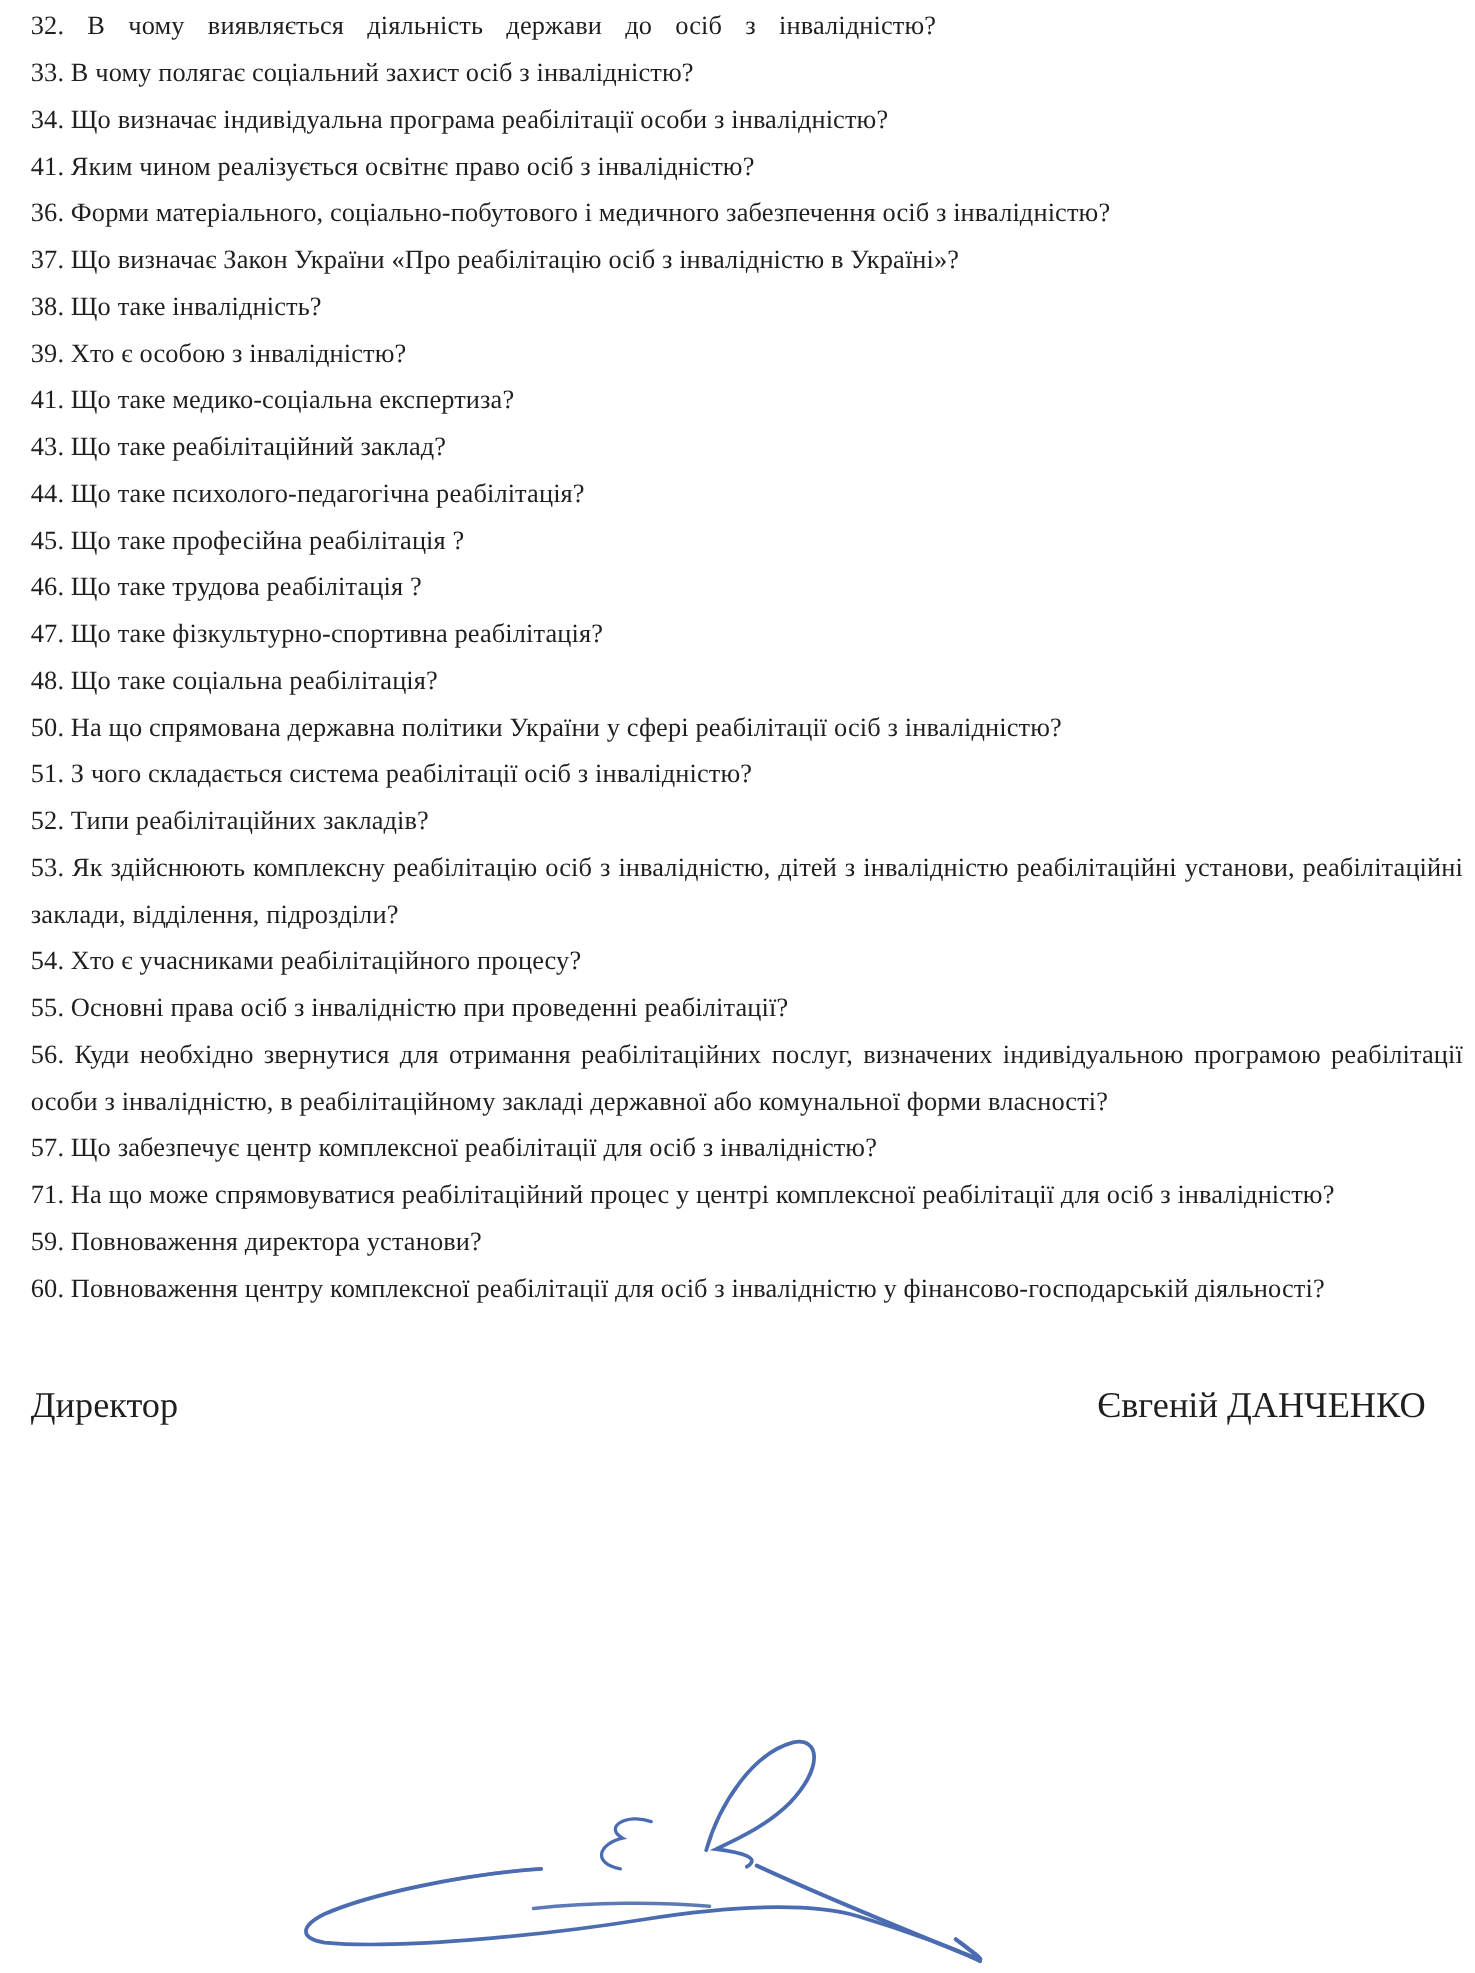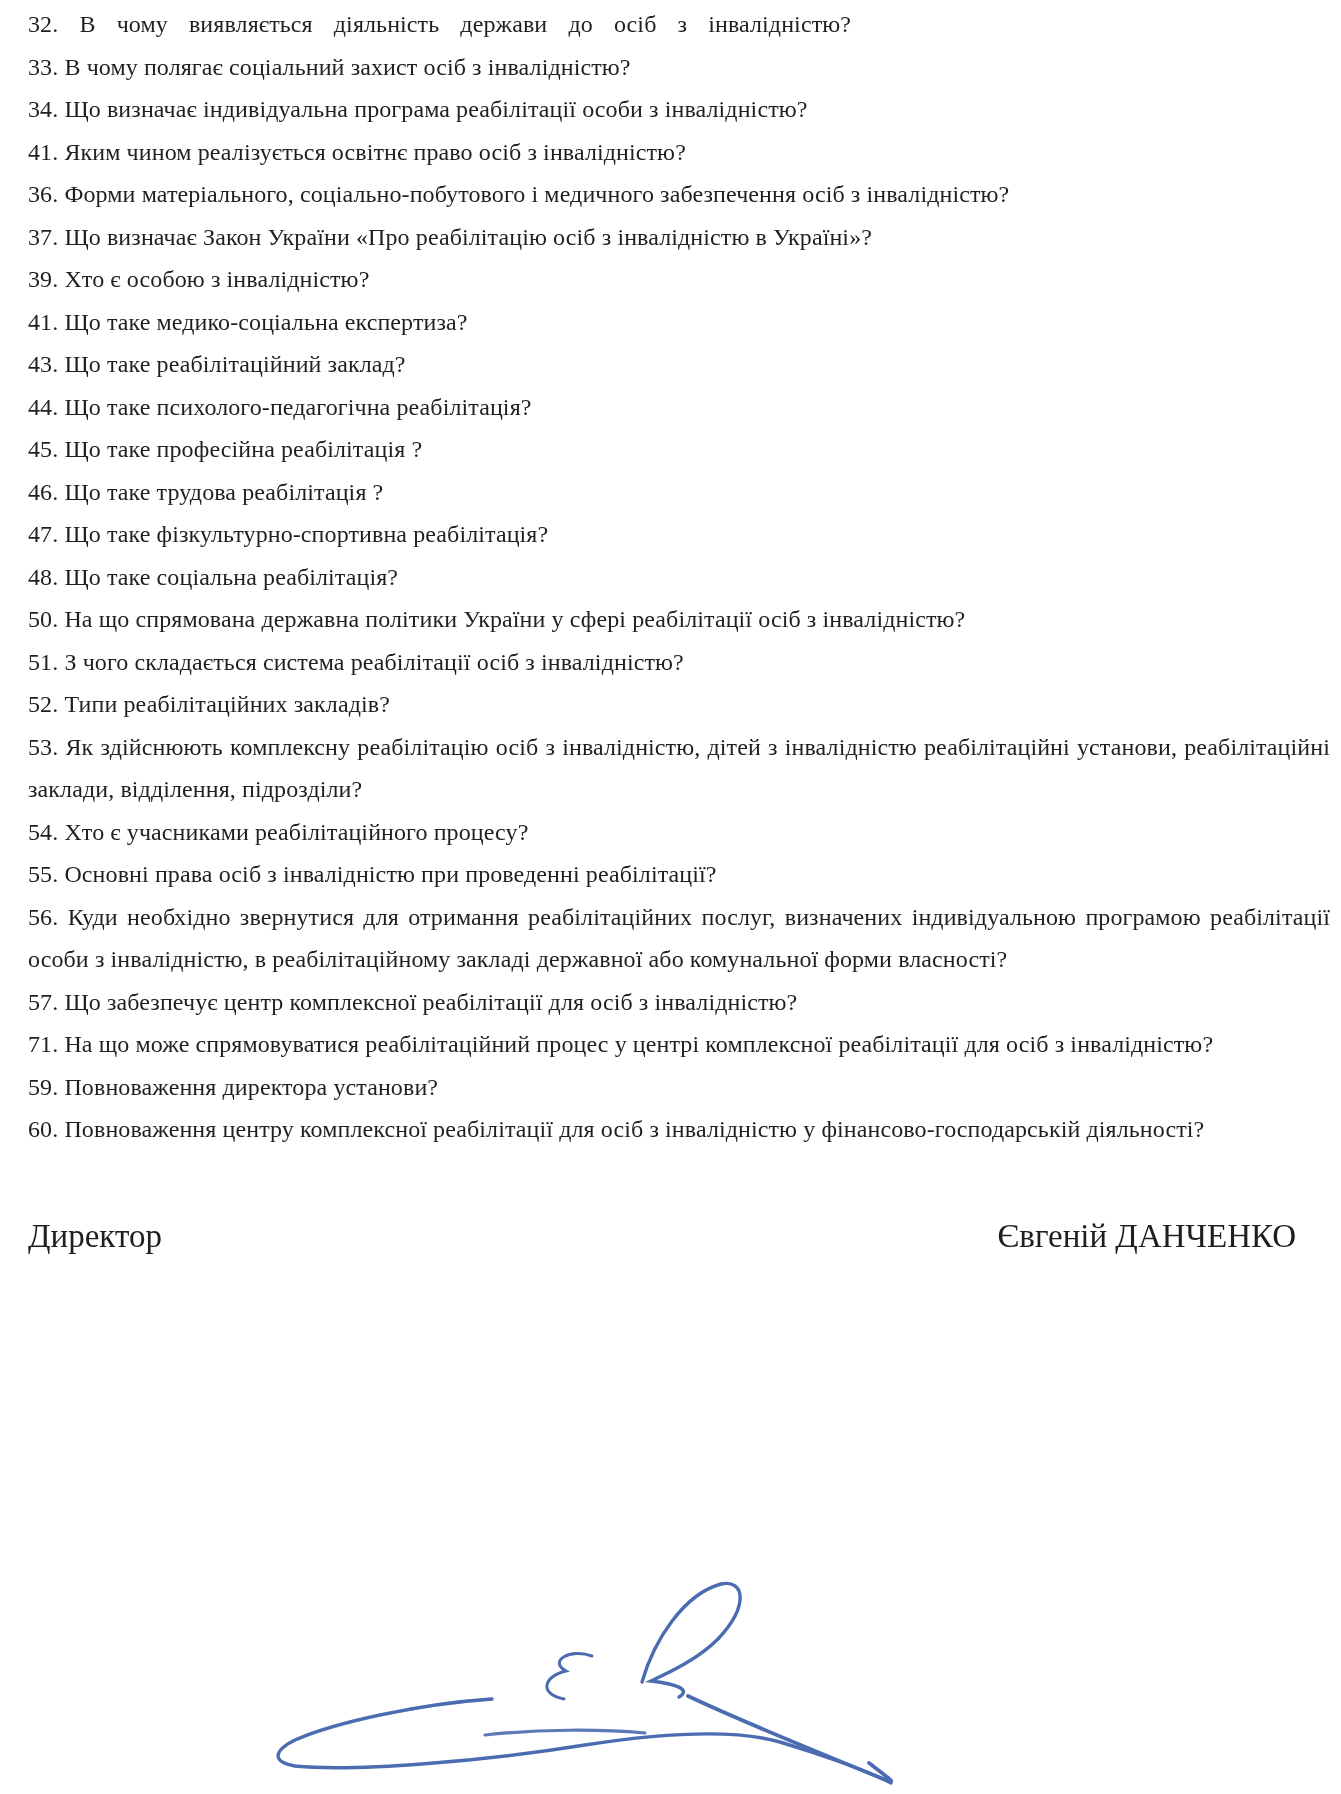--- a/index.html
+++ b/index.html
@@ -56,20 +56,21 @@
   <p class="q"><span>33.</span> <span>В чому полягає соціальний захист осіб з інвалідністю?</span></p>
 
   <p class="q"><span>34.</span> <span>Що визначає індивідуальна програма реабілітації особи з інвалідністю?</span></p>
 
   <p class="q"><span>41.</span> <span>Яким чином реалізується освітнє право осіб з інвалідністю?</span></p>
 
   <p class="q"><span>36.</span> <span>Форми матеріального, соціально-побутового і медичного забезпечення осіб з інвалідністю?</span></p>
 
   <p class="q"><span>37.</span> <span>Що визначає Закон України «Про реабілітацію осіб з інвалідністю в Україні»?</span></p>
 
+  <p class="q"><span>38.</span> <span>Що таке інвалідність?</span></p>
 
   <p class="q"><span>39.</span> <span>Хто є особою з інвалідністю?</span></p>
 
 
   <p class="q"><span>41.</span> <span>Що таке медико-соціальна експертиза?</span></p>
 
 
   <p class="q"><span>43.</span> <span>Що таке реабілітаційний заклад?</span></p>
 
   <p class="q"><span>44.</span> <span>Що таке психолого-педагогічна реабілітація?</span></p>

